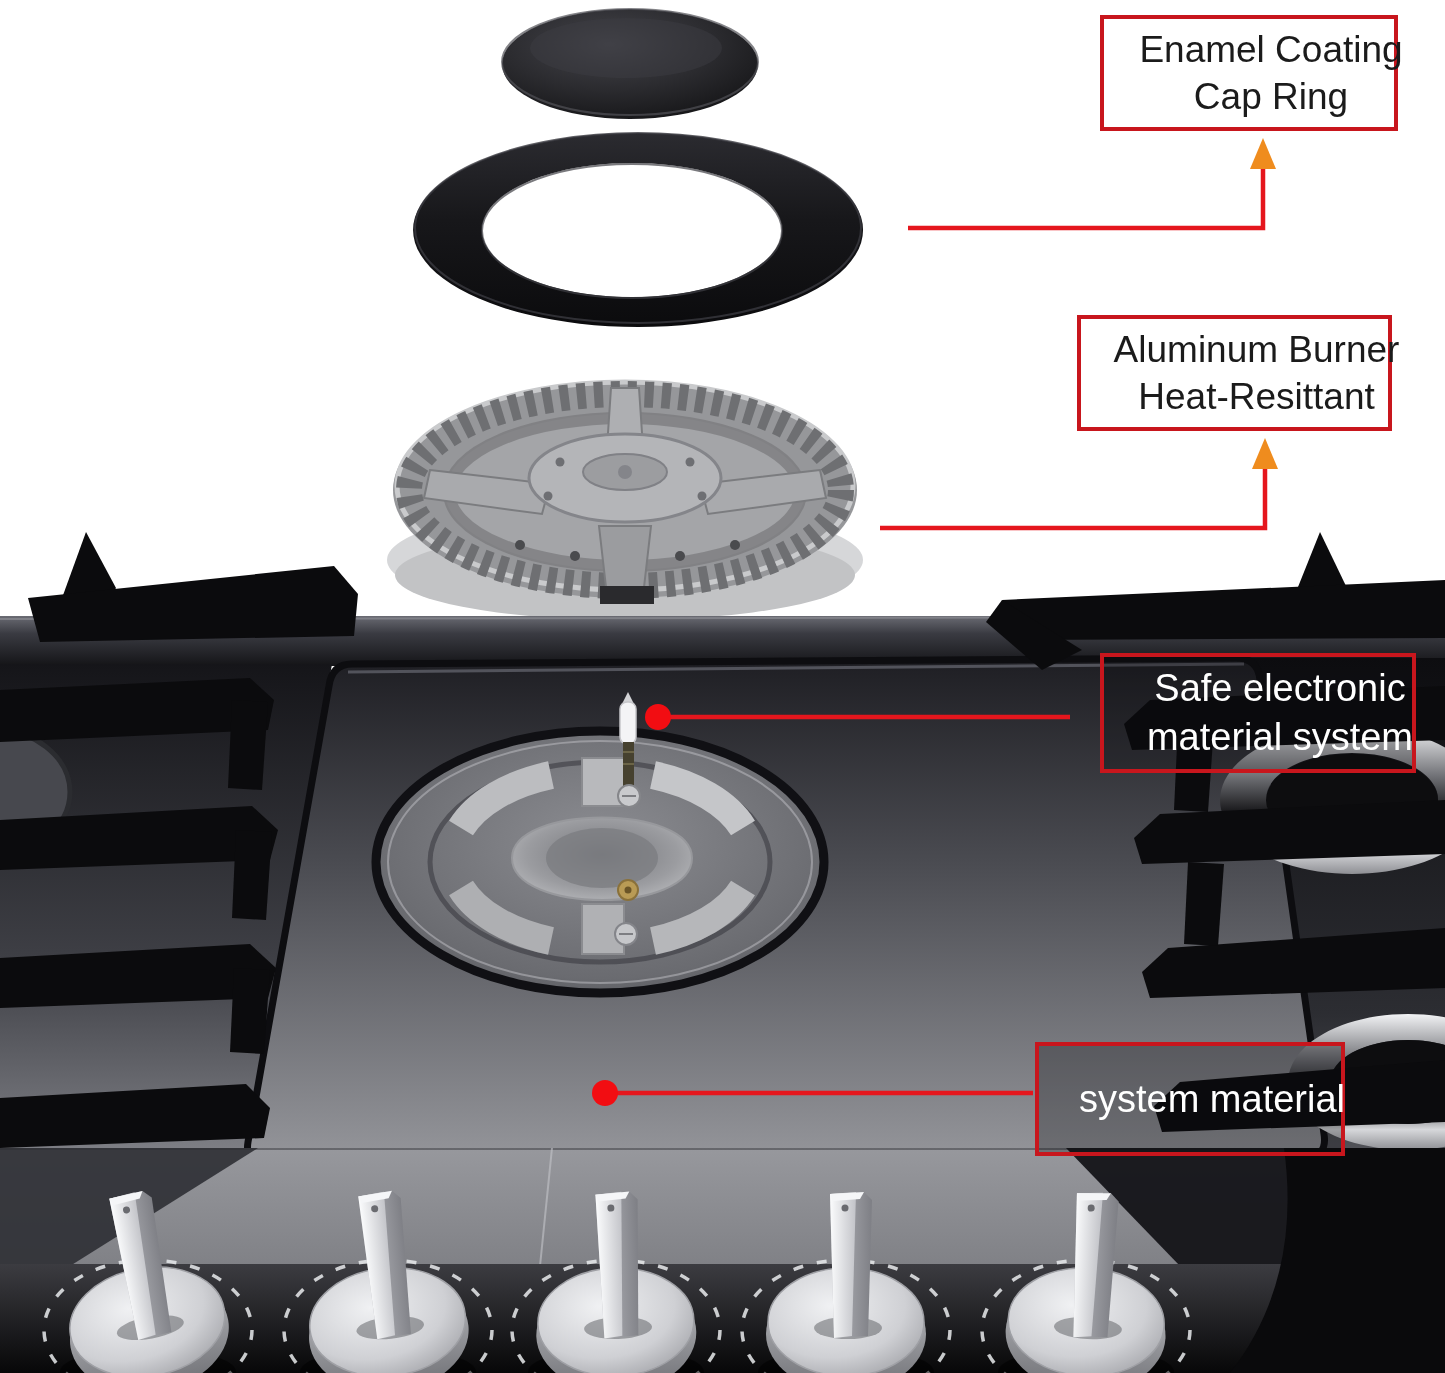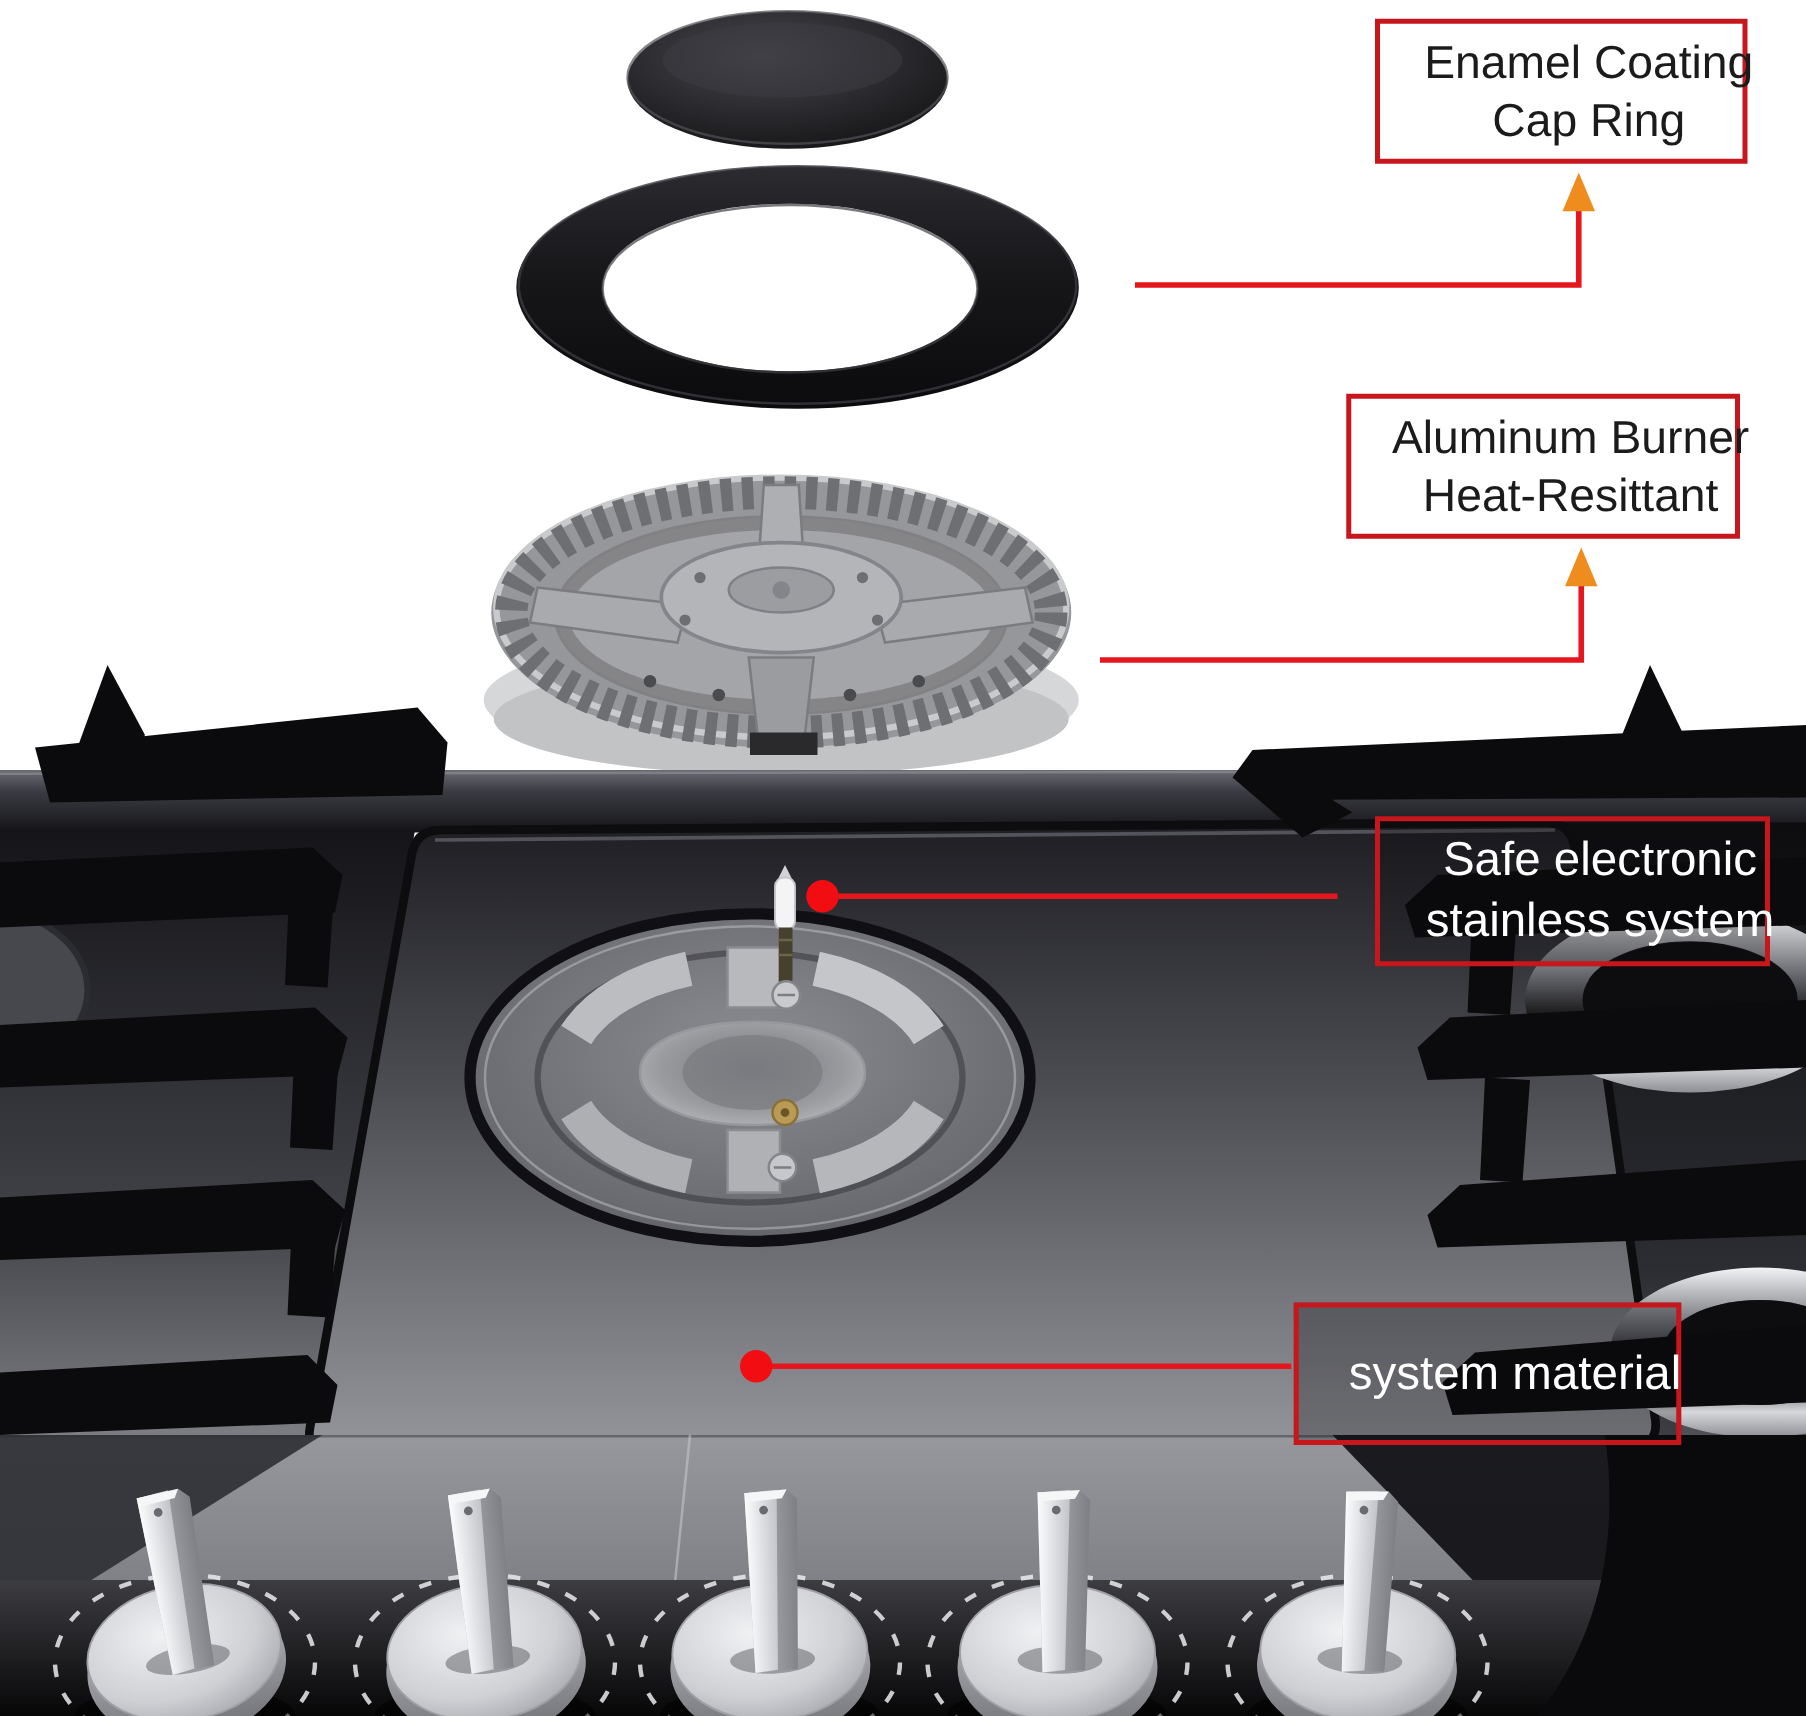--- a/index.html
+++ b/index.html
@@ -298,20 +298,20 @@
   <span>Cap Ring</span>
 </div>
 
 <div class="callout light" style="left:1077px;top:315px;width:315px;height:116px;">
   <span>Aluminum Burner</span>
   <span>Heat-Resittant</span>
 </div>
 
 <div class="callout dark" style="left:1072px;top:653px;width:316px;height:120px;margin-left:28px;">
   <span>Safe electronic</span>
-  <span>stainless system</span>
+  <span>material system</span>
 </div>
 
 <div class="callout dark" style="left:1035px;top:1042px;width:310px;height:114px;">
   <span>system material</span>
 </div>
 
 </div>
 
 </body></html>

